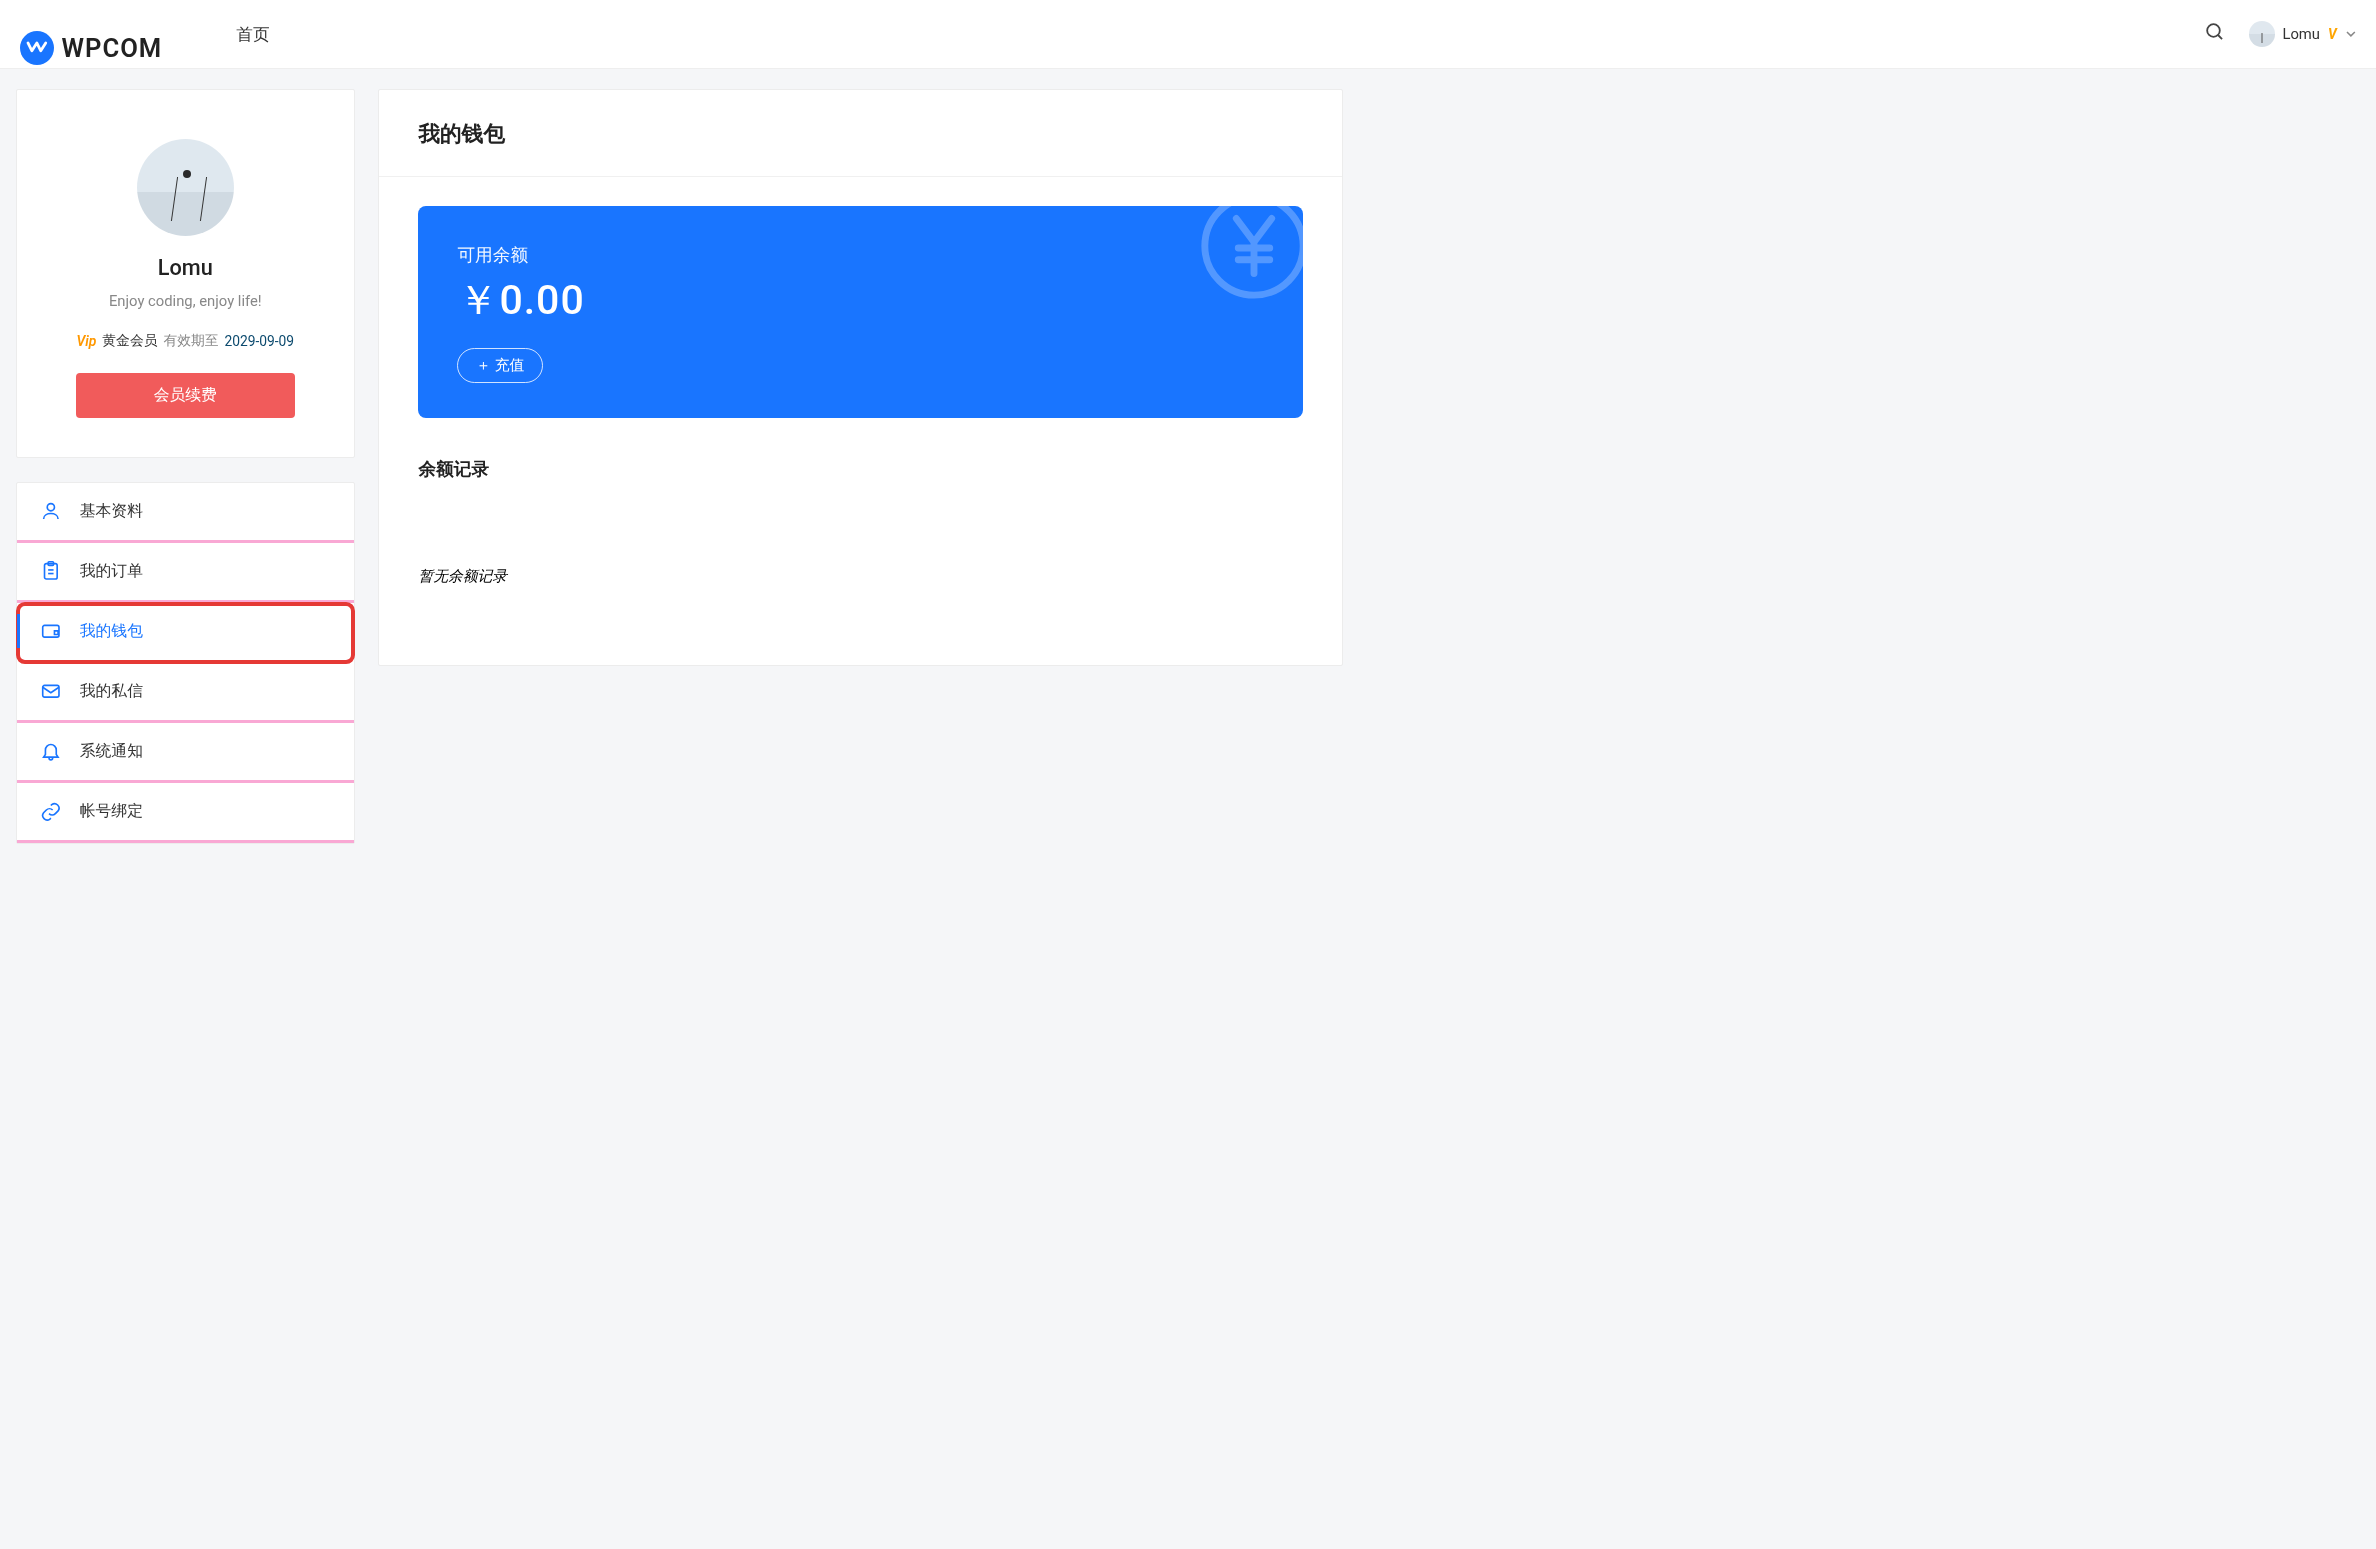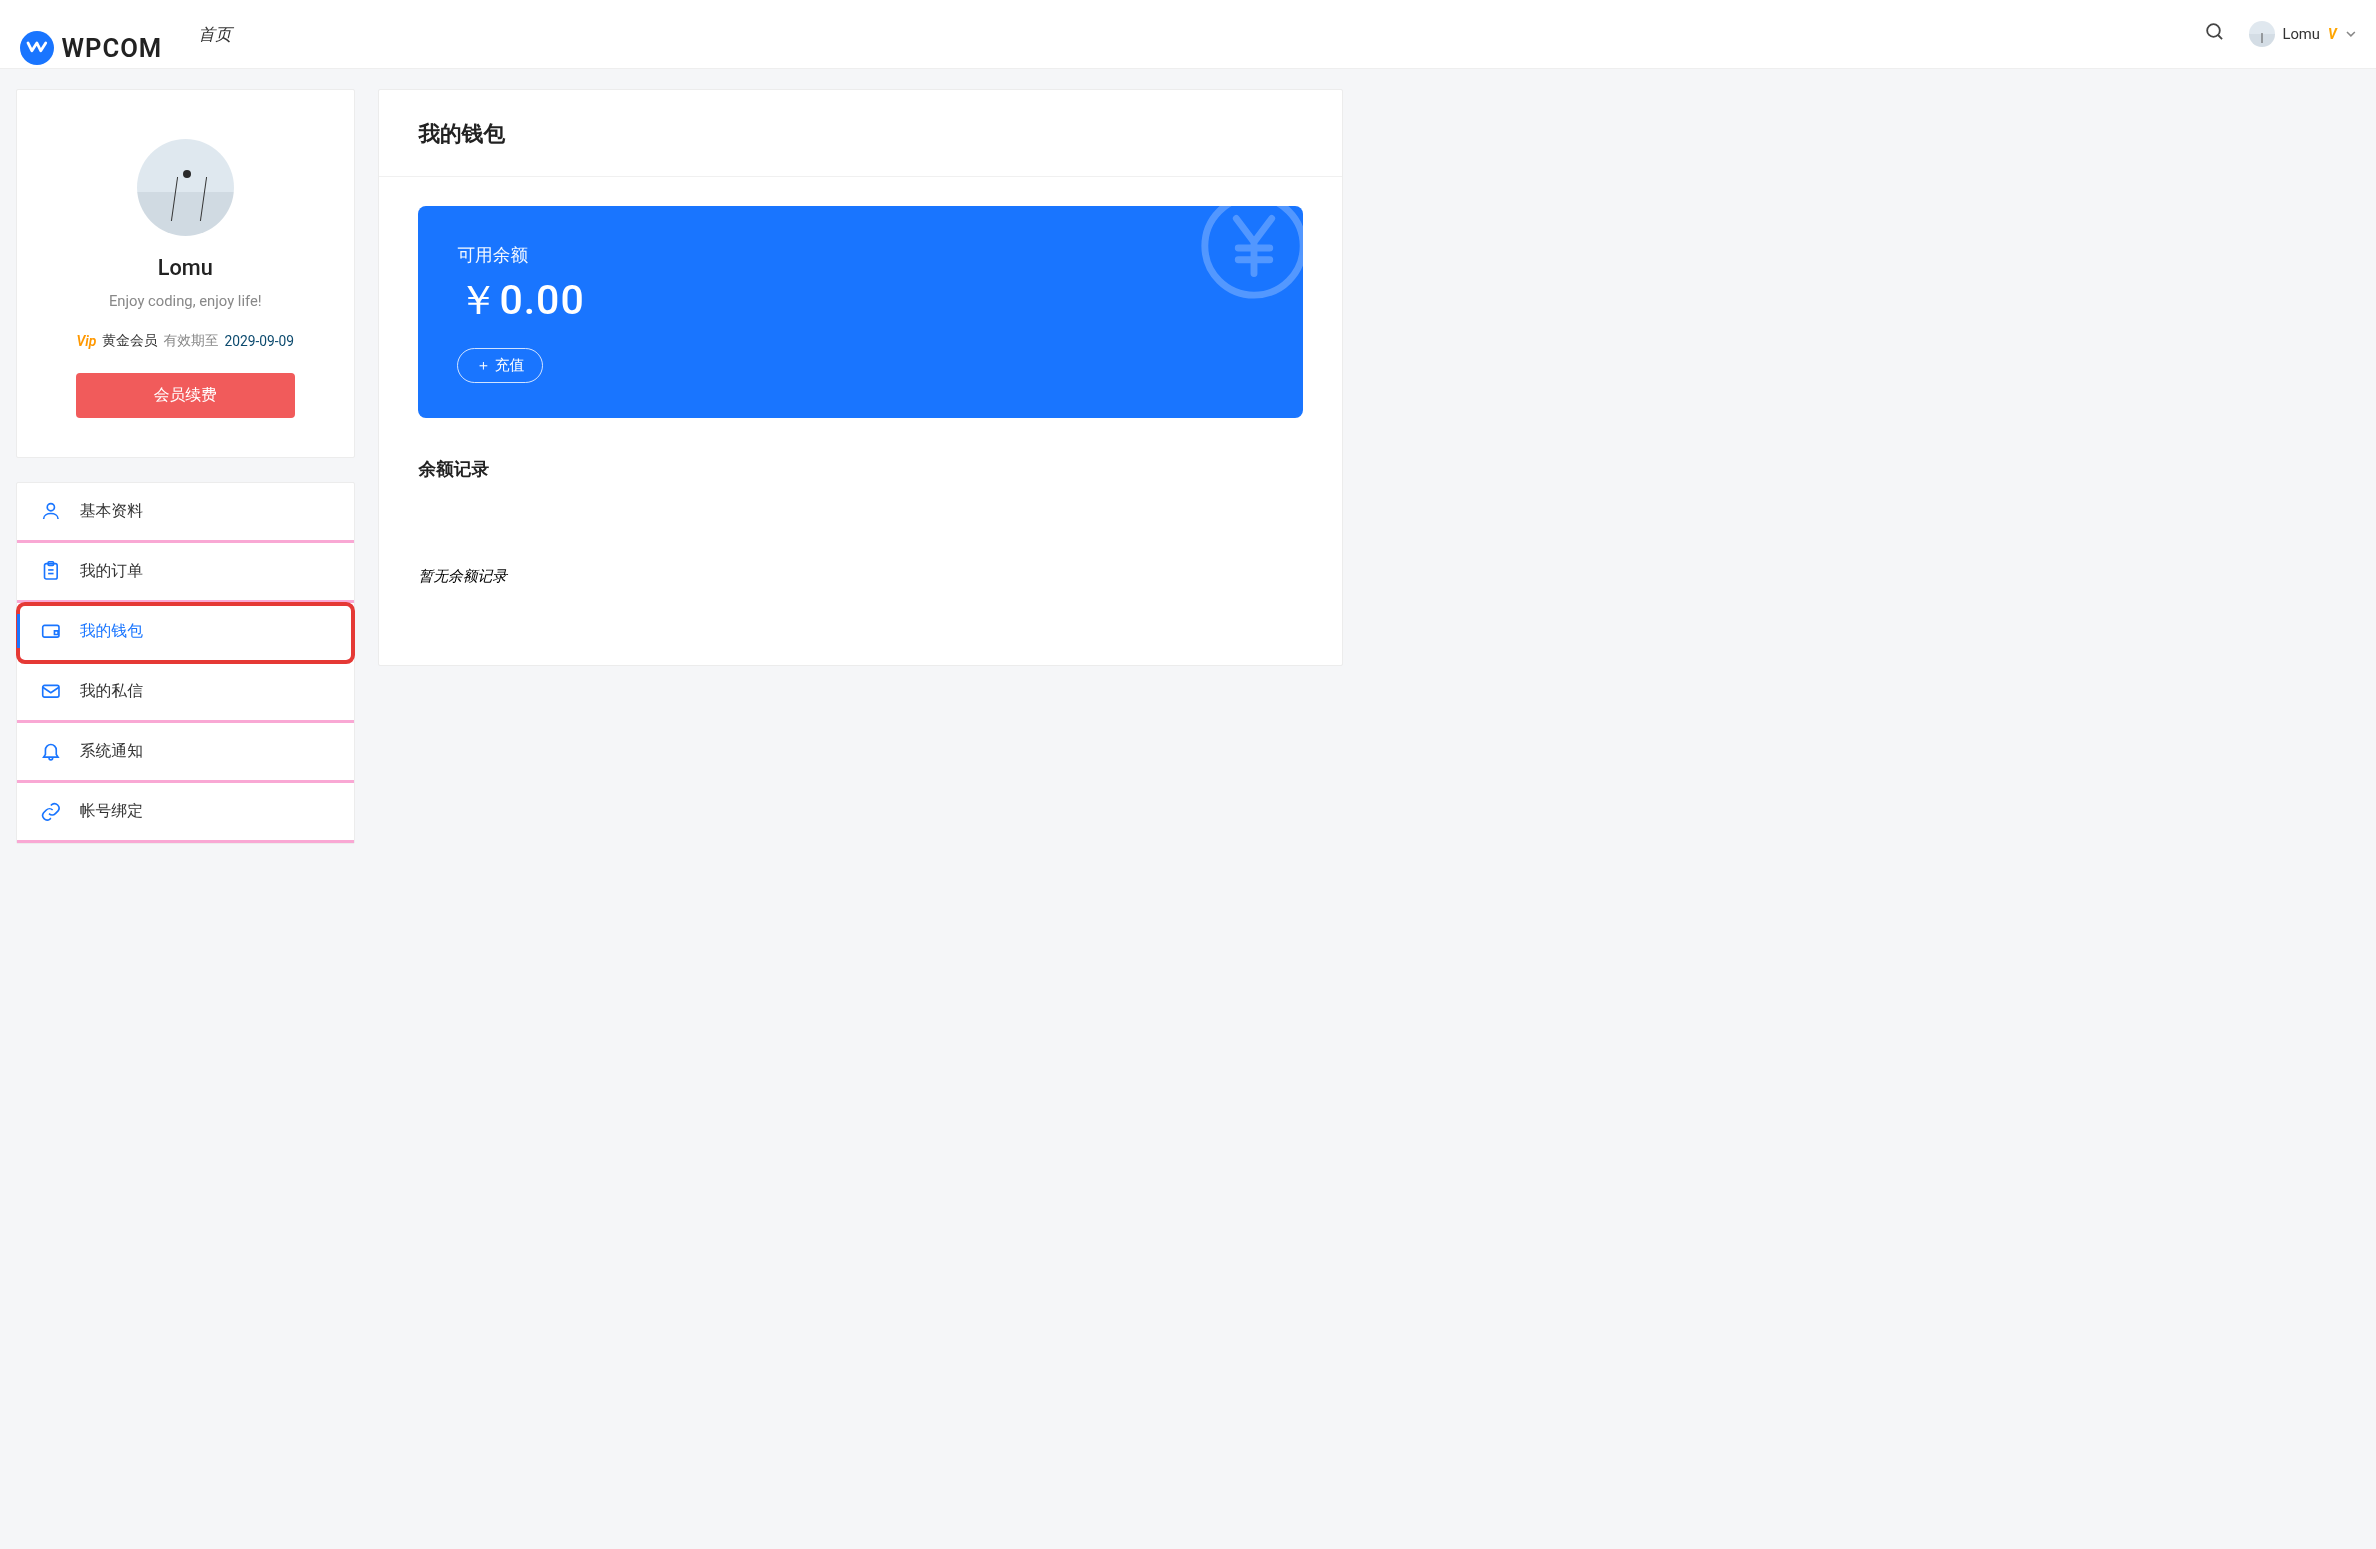--- a/index.html
+++ b/index.html
@@ -2,21 +2,21 @@
 <html><head>
   <meta charset="utf-8">
   <style>
     * { margin: 0; padding: 0; box-sizing: border-box; }
     body { font-family: -apple-system, BlinkMacSystemFont, "Segoe UI", Roboto, "Helvetica Neue", Arial, sans-serif; background: #f5f6f8; color: #333; }
 
     .header { background: #fff; height: 69px; display: flex; align-items: center; padding: 0 19.7px; border-bottom: 1px solid #eee; }
     .logo { display: flex; align-items: center; gap: 7.9px; margin-top: 27px; }
     .logo-icon { width: 34px; height: 34px; background: #1975ff; border-radius: 50%; display: flex; align-items: center; justify-content: center; }
     .logo-text { font-size: 25.6px; font-weight: 600; letter-spacing: 1px; color: #222; }
-    .nav-link { margin-left: 36px; font-size: 16.7px; color: #333; cursor: pointer; font-style: italic; }
+    .nav-link { margin-left: 74px; font-size: 16.7px; color: #333; cursor: pointer; }
     .header-right { margin-left: auto; display: flex; align-items: center; gap: 23.6px; }
     .search-btn { cursor: pointer; }
     .user-menu { display: flex; align-items: center; gap: 7.9px; cursor: pointer; }
     .user-avatar-small { width: 25.6px; height: 25.6px; border-radius: 50%; background: linear-gradient(180deg,#e0e8ef 50%,#d4dde5 50%); position: relative; overflow: hidden; }
     .user-avatar-small::after { content: ''; position: absolute; left: 50%; top: 45%; width: 1px; height: 40%; background: #555; transform: translateX(-50%); }
     .user-name-top { font-size: 14.8px; color: #333; }
     .vip-icon { color: #ffa500; font-weight: bold; font-style: italic; font-size: 13.8px; }
 
     .container { display: flex; gap: 23.6px; padding: 19.7px 15.8px; max-width: 1359px; }
 

